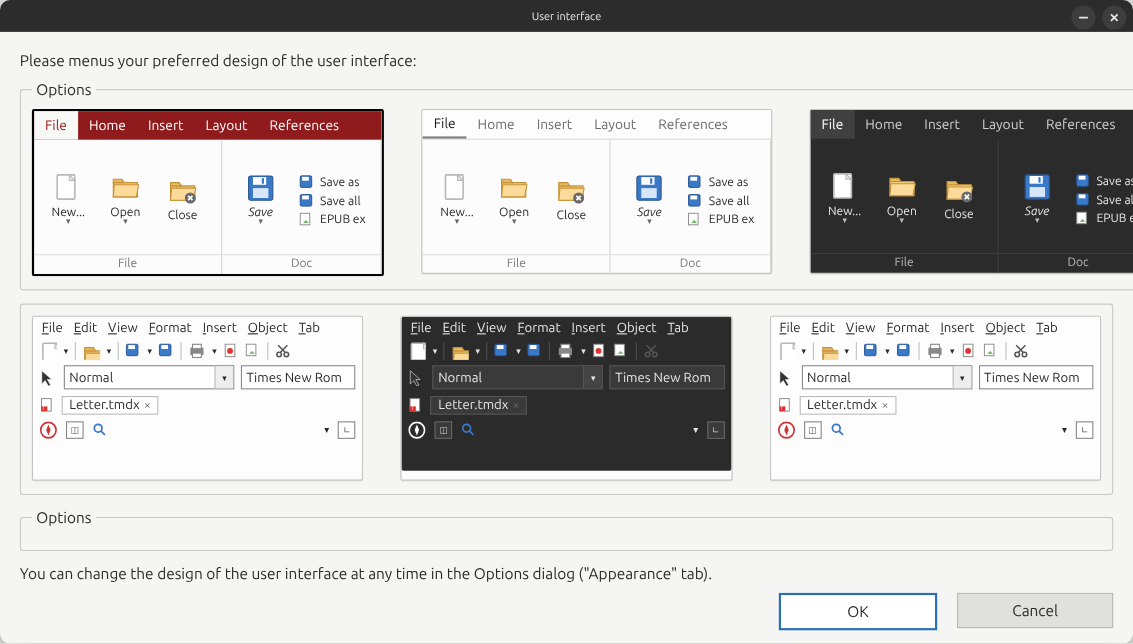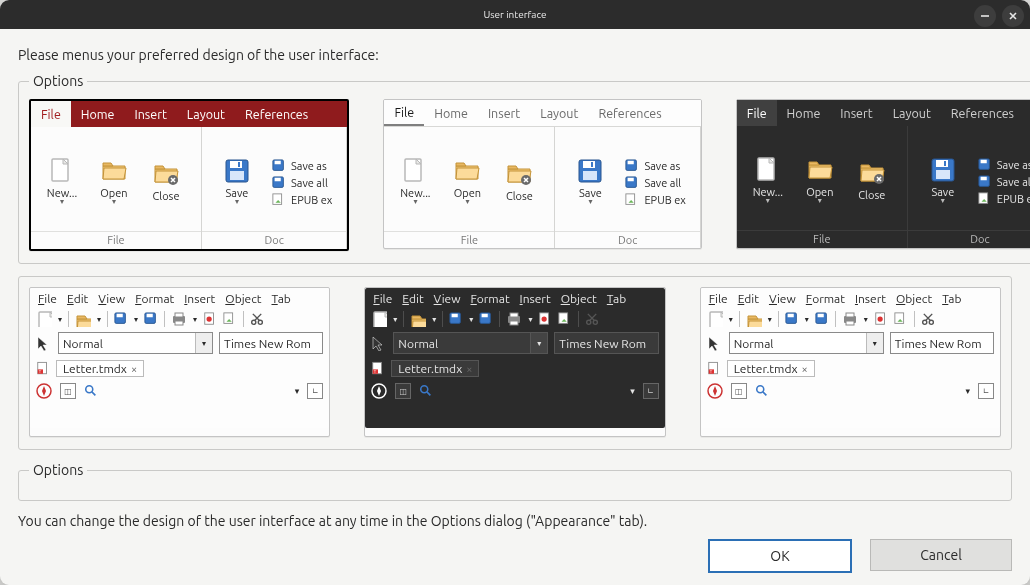--- a/index.html
+++ b/index.html
@@ -34,21 +34,21 @@
 
   .rbn-body { display: flex; height: calc(100% - 26px); }
   .rbn-grp { display: flex; flex-direction: column; border-right: 1px solid #d5d5d3; }
   .rbn-theme-dark .rbn-grp { border-right: 1px solid #3b3b3b; }
   .rbn-grp-title { text-align: center; font-size: 11px; color: #777; padding: 2px 0 3px 0; border-top: 1px solid #e0e0de; }
   .rbn-theme-dark .rbn-grp-title { color: #bbb; border-top: 1px solid #3b3b3b; }
   .rbn-row { flex: 1; display: flex; align-items: center; gap: 6px; padding: 4px 8px 0 8px; }
   .rbn-btn { display: flex; flex-direction: column; align-items: center; gap: 3px; width: 46px; justify-content: space-between; }
   .rbn-btn .ico { width: 26px; height: 26px; display: flex; align-items: center; justify-content: center; }
   .rbn-btn .lbl { font-size: 11px; white-space: nowrap; }
-  .rbn-btn.save { width: 54px; }
+  .rbn-btn.save { width: 54px; font-style: italic; }
   .drop-arrow::after { content: "▾"; font-size: 8px; color: #666; display: block; text-align: center; line-height: 6px; }
   .rbn-theme-dark .drop-arrow::after { color: #bbb; }
   .rbn-small { display: flex; flex-direction: column; gap: 3px; padding: 4px 6px 0 2px; font-size: 11px; white-space: nowrap; overflow:hidden; }
   .rbn-small-item { display: flex; align-items: center; gap: 5px; }
   .rbn-small-item .mini { width: 14px; height: 14px; }
 
   
   .classic { width: 100%; height: 140px; font-size: 12px; border-radius: 2px; }
   .cl-menu { display: flex; gap: 10px; padding: 4px 8px; }
   .cl-menu span { white-space: nowrap; }

